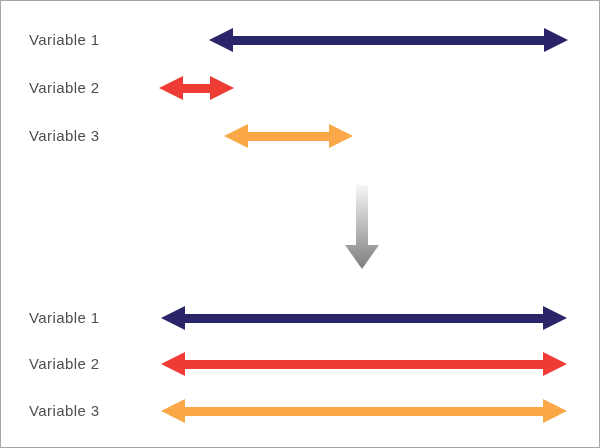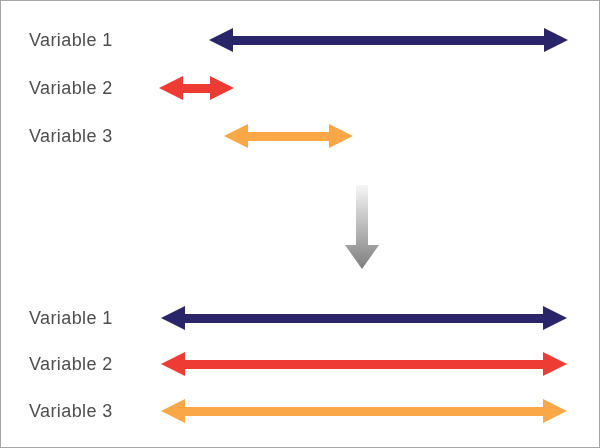--- a/index.html
+++ b/index.html
@@ -9,21 +9,21 @@
     height: 448px;
     box-sizing: border-box;
     background: #ffffff;
     border: 1px solid #a5a5a5;
     overflow: hidden;
     font-family: "Liberation Sans", sans-serif;
   }
   .group { position: absolute; inset: 0; }
   .var-label {
     position: absolute;
-    font-size: 18px;
+    font-size: 15px;
     line-height: 24px;
     letter-spacing: 0.4px;
     color: #4d4e50;
     white-space: nowrap;
   }
   .h-arrow { position: absolute; height: 24px; }
   .h-arrow .shaft {
     position: absolute;
     left: 18px; right: 18px;
     top: 7.5px; height: 9px;

